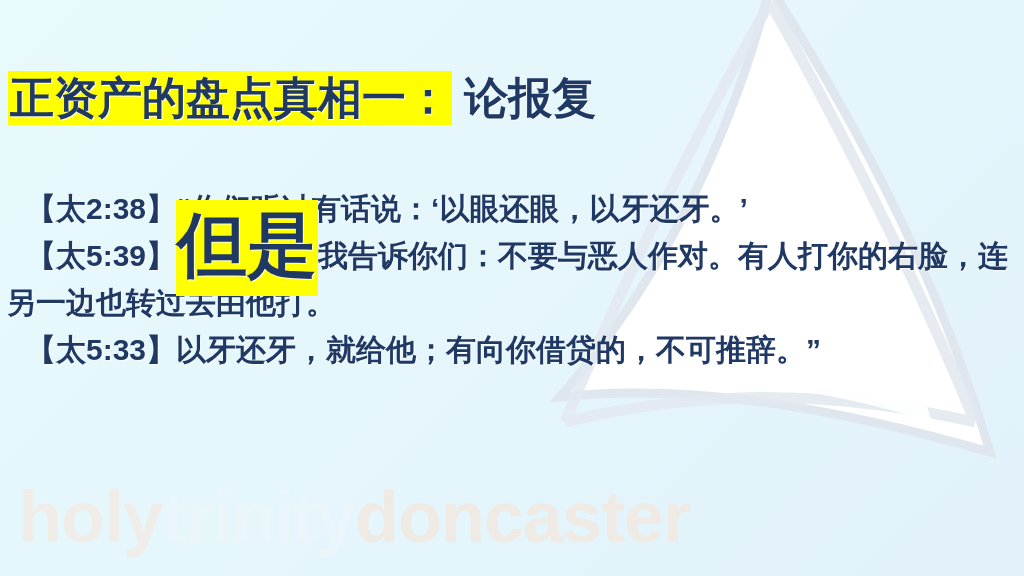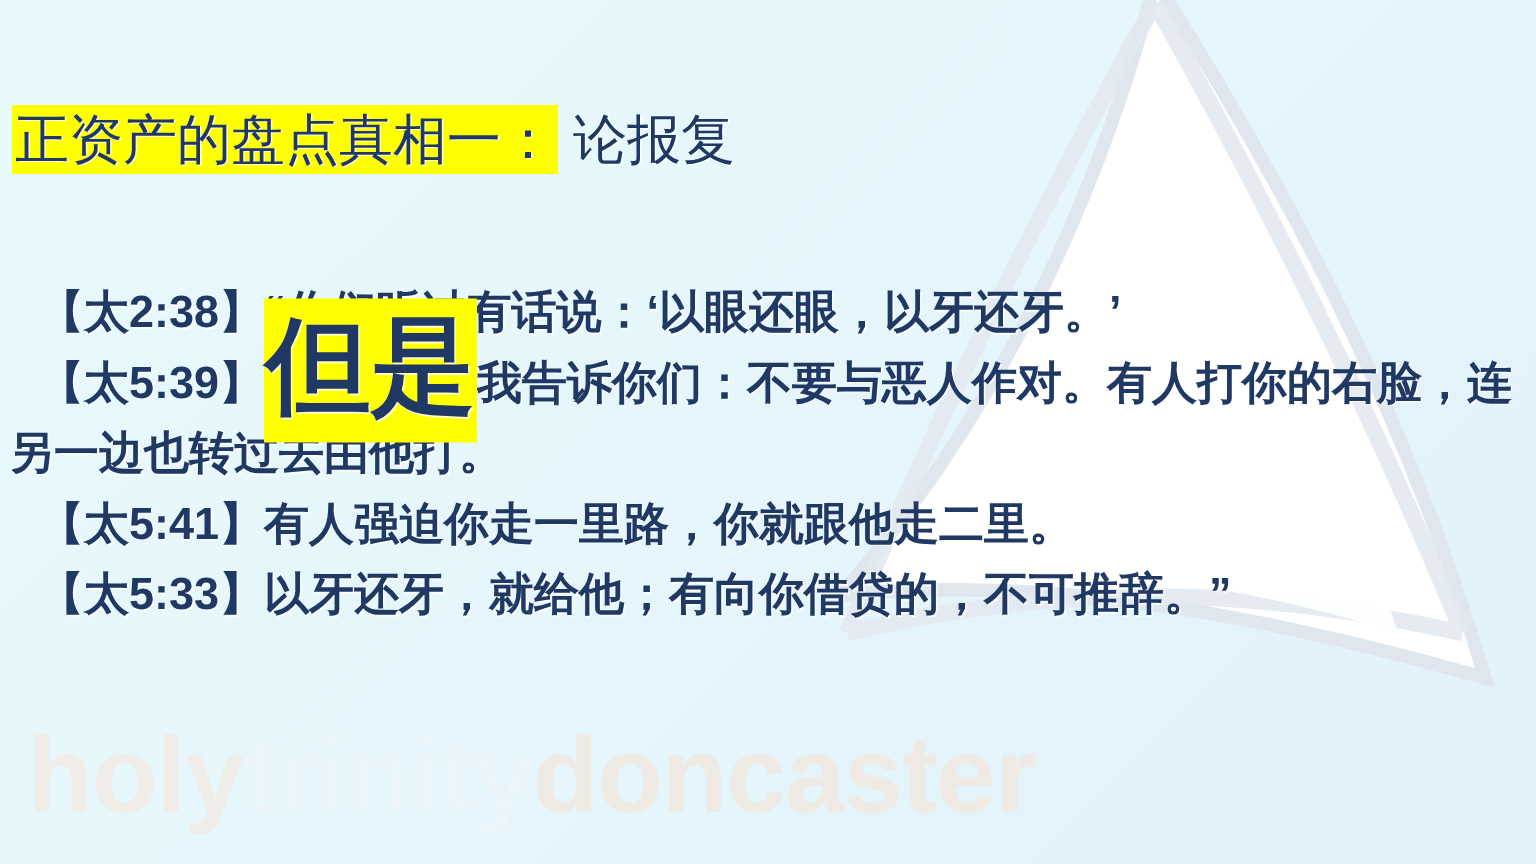--- a/index.html
+++ b/index.html
@@ -48,22 +48,22 @@
   .content {
     position: absolute;
     inset: 0;
     color: #1f3864;
   }
 
   .title {
     position: absolute;
     left: 8px;
     top: 72px;
-    font-size: 36px;
-    font-weight: 400;
+    font-size: 44px;
+    font-weight: 700;
     line-height: 1.18;
     white-space: nowrap;
     text-shadow: 1px 1px 0 rgba(255,255,255,0.85);
   }
 
   .hl {
     background: #ffff00;
     box-decoration-break: clone;
     -webkit-box-decoration-break: clone;
   }
@@ -136,23 +136,20 @@
 
       <div class="vline indent">
         <span>【太2:38】</span><span>“你们听过有话说：‘以眼还眼，以牙还牙。’</span>
       </div>
 
       <div class="vline flow">
         <span>【太5:39】</span><span class="big-but">但是</span><span>我告诉你们：不要与恶人作对。有人打你的右脸，连另一边也转过去由他打。</span>
       </div>
 
 
-      <div class="vline indent">
-        <span>【太5:41】</span><span>有人强迫你走一里路，你就跟他走二里。</span>
-      </div>
 
       <div class="vline indent">
         <span>【太5:33】</span><span>以牙还牙，就给他；有向你借贷的，不可推辞。”</span>
       </div>
 
     </div>
   </div>
 </div>
 
 </body></html>

